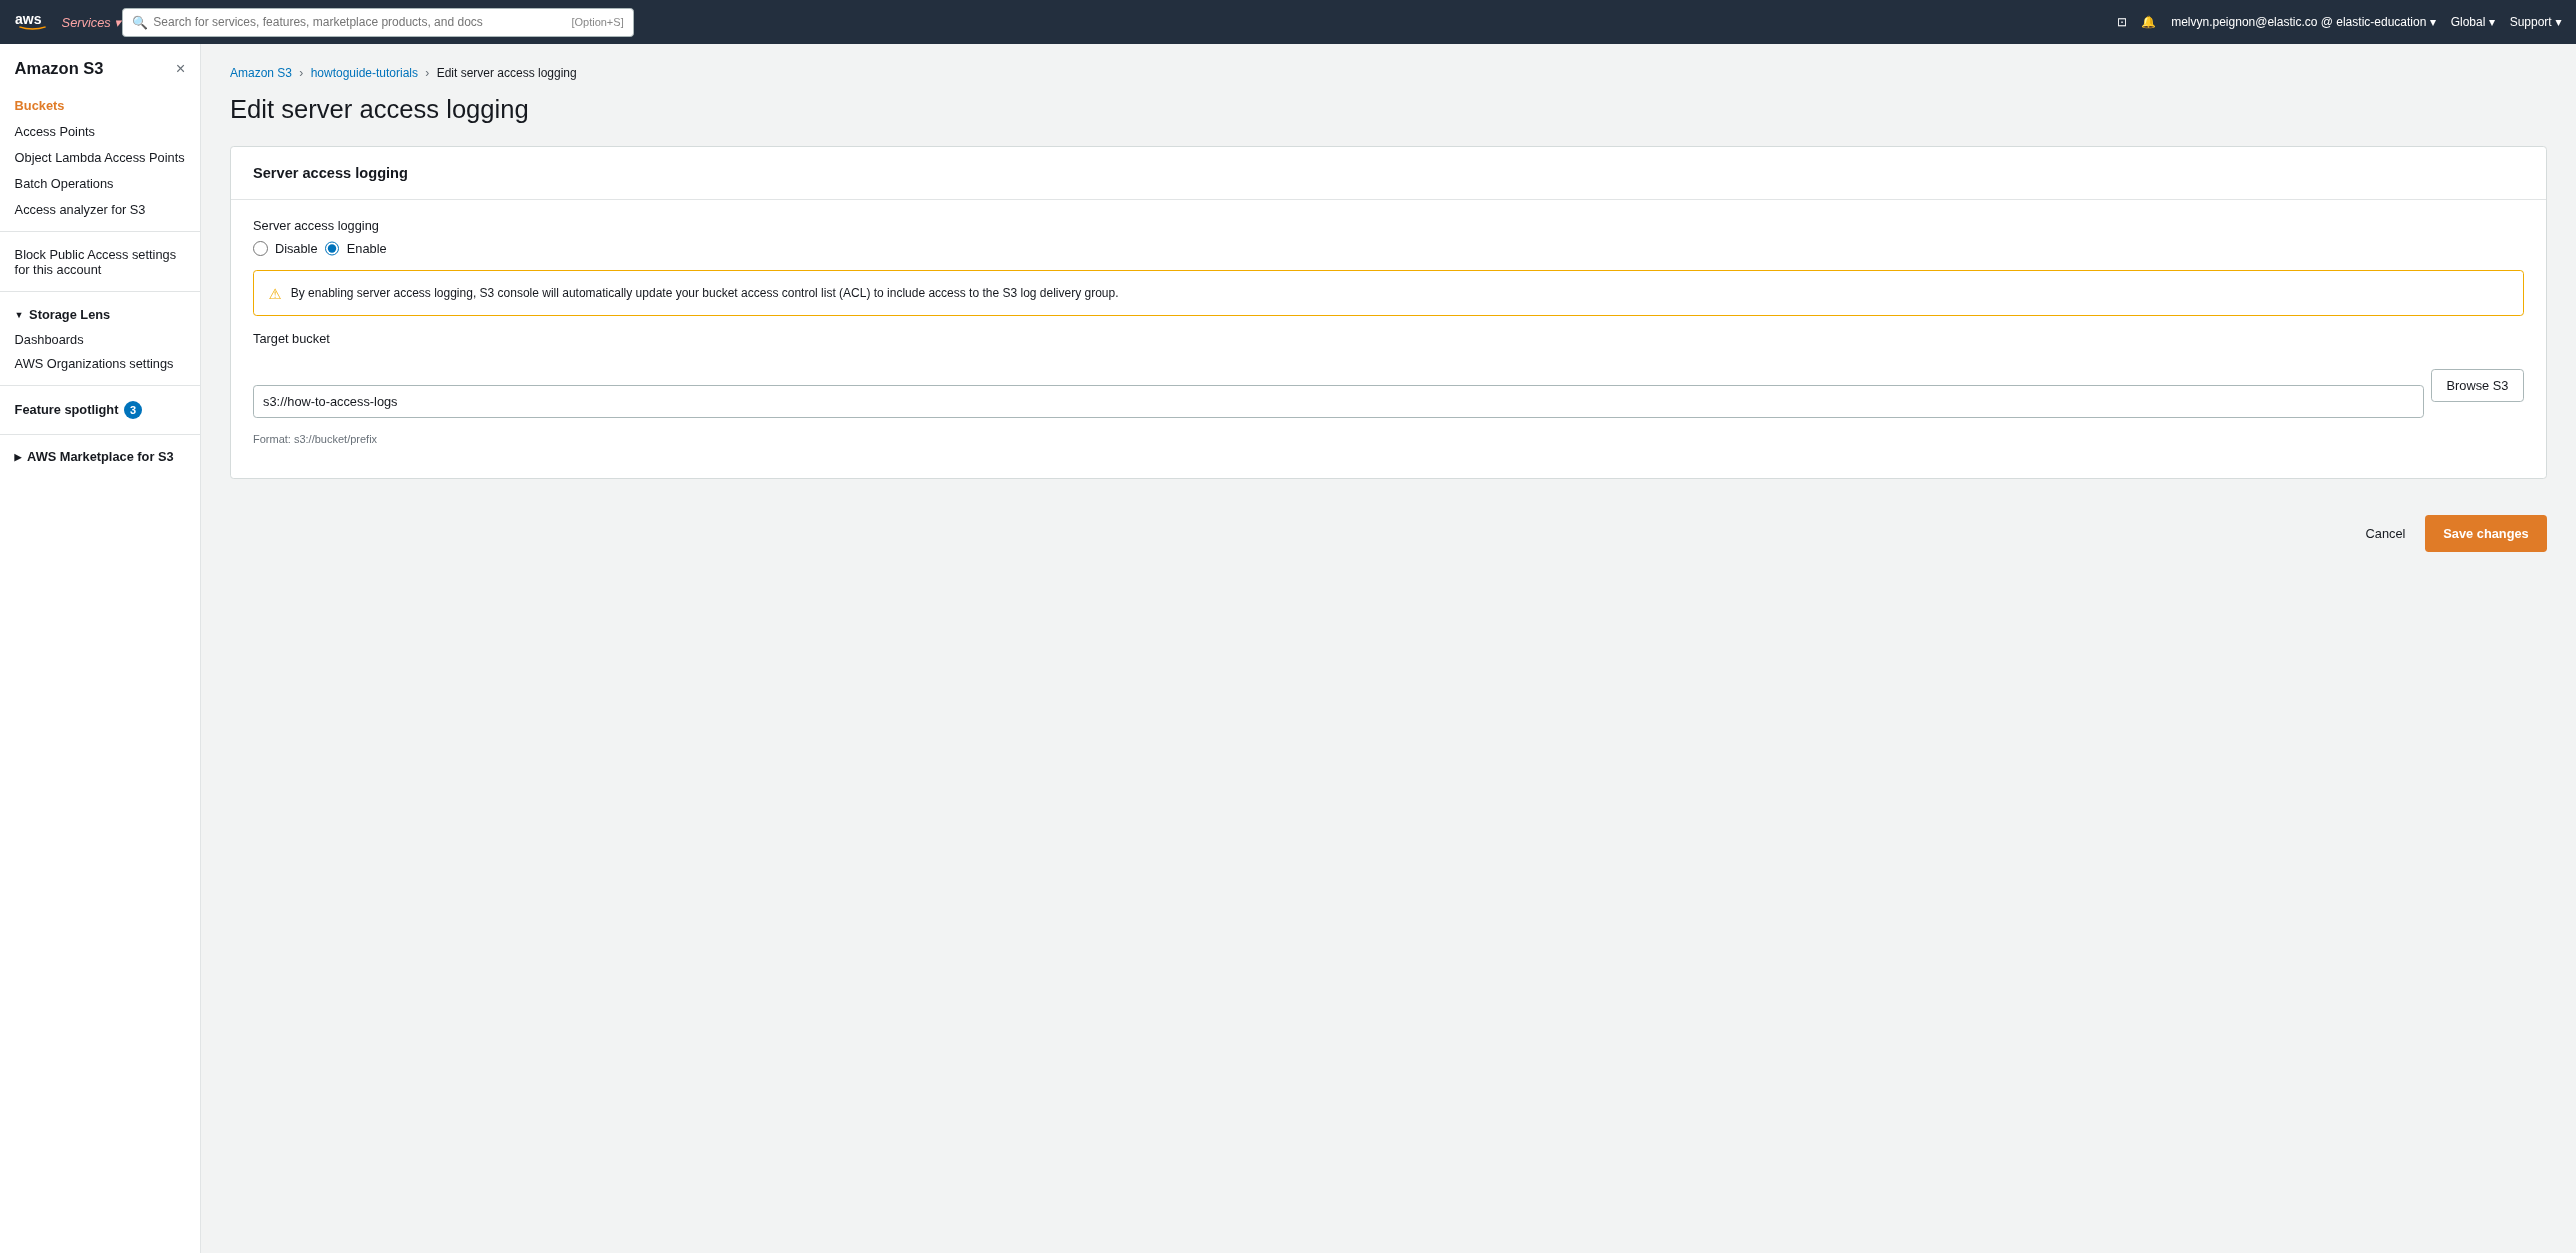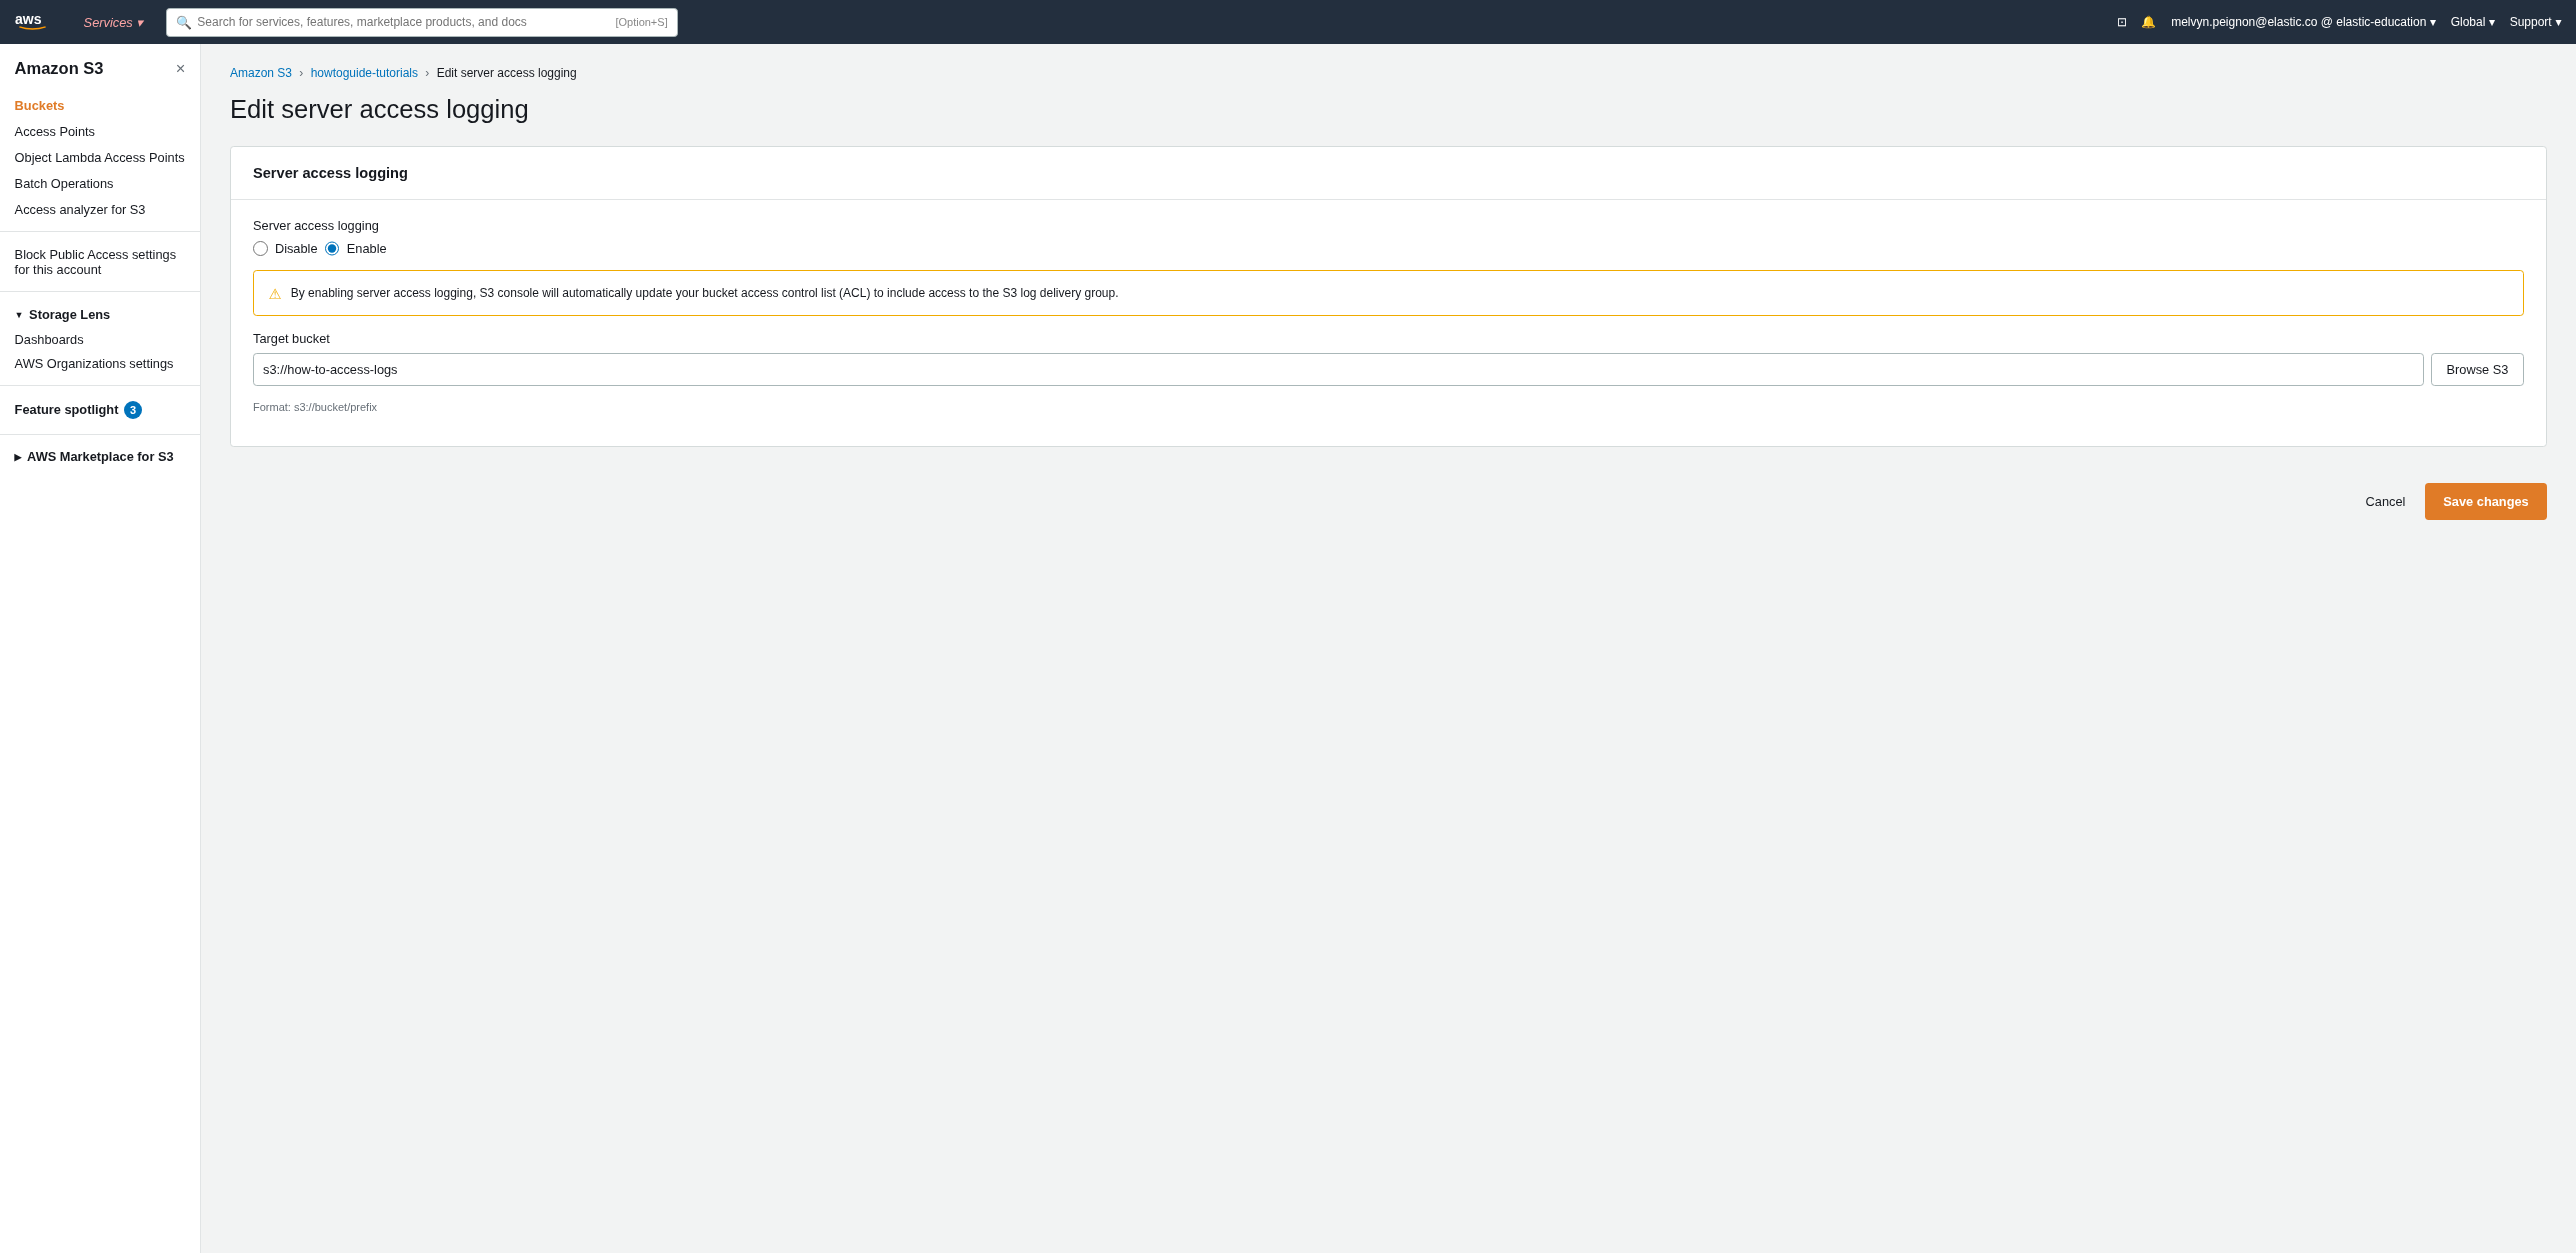--- a/index.html
+++ b/index.html
@@ -6,21 +6,21 @@
     body { font-family: "Amazon Ember", "Helvetica Neue", Arial, sans-serif; font-size: 12.8px; background: #f2f3f3; color: #16191f; }
 
     
     .top-nav {
       display: flex;
       align-items: center;
       background: #232f3e;
       color: #fff;
       height: 44px;
       padding: 0 14.6px;
-      gap: 23px;
+      gap: 1px;
     }
     .aws-logo {
       display: flex;
       align-items: center;
       gap: 3.7px;
       font-size: 18.3px;
       font-weight: bold;
       color: #fff;
       min-width: 46px;
     }
@@ -239,20 +239,21 @@
     }
     .text-input {
       flex: 1;
       height: 33px;
       border: 0.9px solid #aab7b8;
       border-radius: 3.7px;
       padding: 0 9.1px;
       font-size: 12.8px;
       color: #16191f;
       outline: none;
+      margin-top: 32px;
     }
     .btn-secondary {
       height: 33px;
       padding: 0 14.6px;
       border: 0.9px solid #aab7b8;
       border-radius: 3.7px;
       background: #fff;
       color: #16191f;
       font-size: 12.8px;
       cursor: pointer;

